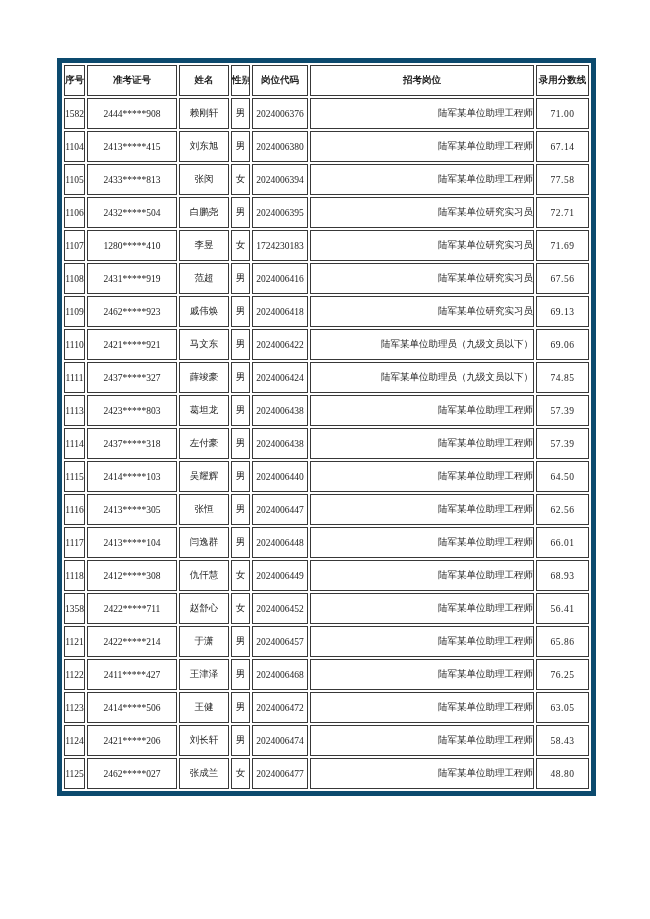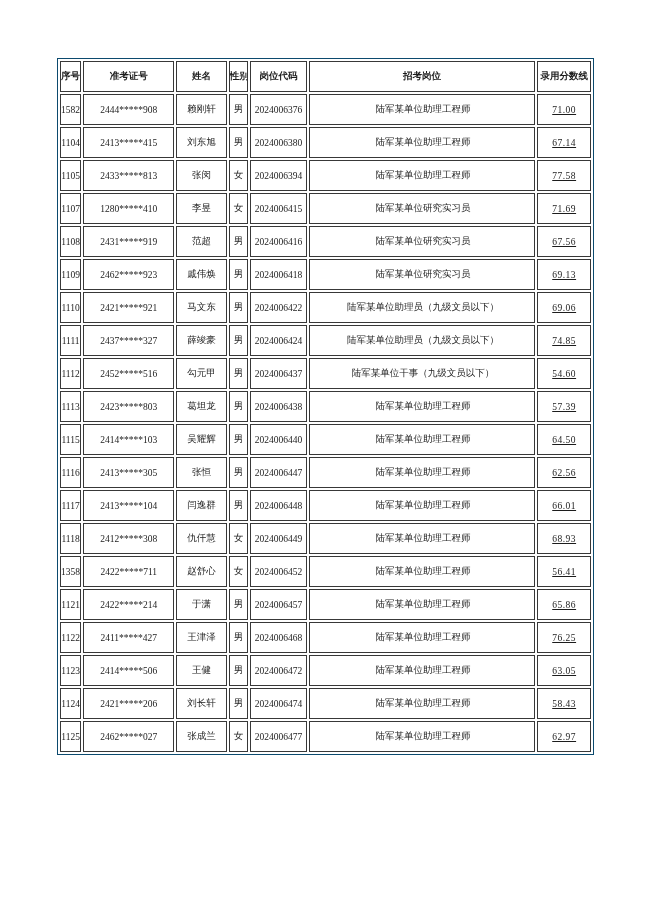--- a/index.html
+++ b/index.html
@@ -15,21 +15,21 @@
     font-family: "Liberation Serif", "DejaVu Serif", serif;
   }
   table.score-table {
     position: absolute;
     left: 57px;
     top: 58px;
     width: 537px;
     table-layout: fixed;
     border-collapse: separate;
     border-spacing: 2px;
-    border: 1px solid #0c4a6e;
+    border: 5px solid #0c4a6e;
   }
   table.score-table col.c-index     { width: 21px; }
   table.score-table col.c-ticket    { width: 90px; }
   table.score-table col.c-name      { width: 50px; }
   table.score-table col.c-gender    { width: 19px; }
   table.score-table col.c-job_code  { width: 56px; }
   table.score-table col.c-job_title { width: 224px; }
   table.score-table col.c-score     { width: 53px; }
   th, td {
     border: 1px solid #383838;
@@ -40,27 +40,26 @@
     text-align: center;
     vertical-align: middle;
     white-space: nowrap;
     overflow: hidden;
   }
   th {
     font-weight: bold;
     font-size: 9.5px;
   }
   td.col-job_title {
-    text-align: center;
+    text-align: right;
     padding-left: 2px;
     font-family: Liberation Mono, monospace;
   }
   td.col-score {
     letter-spacing: 0.5px;
-    text-decoration: underline;
   }
 </style>
 </head>
 <body>
 
 <div class="page">
   <table class="score-table">
     <colgroup>
         <col class="c-index">
         <col class="c-ticket">
@@ -103,25 +102,34 @@
         <tr>
           <td class="col-index">1105</td>
           <td class="col-ticket">2433*****813</td>
           <td class="col-name">张闵</td>
           <td class="col-gender">女</td>
           <td class="col-job_code">2024006394</td>
           <td class="col-job_title">陆军某单位助理工程师</td>
           <td class="col-score">77.58</td>
         </tr>
         <tr>
+          <td class="col-index">1106</td>
+          <td class="col-ticket">2432*****504</td>
+          <td class="col-name">白鹏尧</td>
+          <td class="col-gender">男</td>
+          <td class="col-job_code">2024006395</td>
+          <td class="col-job_title">陆军某单位研究实习员</td>
+          <td class="col-score">72.71</td>
+        </tr>
+        <tr>
           <td class="col-index">1107</td>
           <td class="col-ticket">1280*****410</td>
           <td class="col-name">李昱</td>
           <td class="col-gender">女</td>
-          <td class="col-job_code">2024006415</td>
+          <td class="col-job_code">1724230183</td>
           <td class="col-job_title">陆军某单位研究实习员</td>
           <td class="col-score">71.69</td>
         </tr>
         <tr>
           <td class="col-index">1108</td>
           <td class="col-ticket">2431*****919</td>
           <td class="col-name">范超</td>
           <td class="col-gender">男</td>
           <td class="col-job_code">2024006416</td>
           <td class="col-job_title">陆军某单位研究实习员</td>
@@ -148,38 +156,38 @@
         <tr>
           <td class="col-index">1111</td>
           <td class="col-ticket">2437*****327</td>
           <td class="col-name">薛竣豪</td>
           <td class="col-gender">男</td>
           <td class="col-job_code">2024006424</td>
           <td class="col-job_title">陆军某单位助理员（九级文员以下）</td>
           <td class="col-score">74.85</td>
         </tr>
         <tr>
-          <td class="col-index">1112</td>
-          <td class="col-ticket">2452*****516</td>
-          <td class="col-name">勾元甲</td>
-          <td class="col-gender">男</td>
-          <td class="col-job_code">2024006437</td>
-          <td class="col-job_title">陆军某单位干事（九级文员以下）</td>
-          <td class="col-score">54.60</td>
-        </tr>
-        <tr>
           <td class="col-index">1113</td>
           <td class="col-ticket">2423*****803</td>
           <td class="col-name">葛坦龙</td>
           <td class="col-gender">男</td>
           <td class="col-job_code">2024006438</td>
           <td class="col-job_title">陆军某单位助理工程师</td>
           <td class="col-score">57.39</td>
         </tr>
         <tr>
+          <td class="col-index">1114</td>
+          <td class="col-ticket">2437*****318</td>
+          <td class="col-name">左付豪</td>
+          <td class="col-gender">男</td>
+          <td class="col-job_code">2024006438</td>
+          <td class="col-job_title">陆军某单位助理工程师</td>
+          <td class="col-score">57.39</td>
+        </tr>
+        <tr>
           <td class="col-index">1115</td>
           <td class="col-ticket">2414*****103</td>
           <td class="col-name">吴耀辉</td>
           <td class="col-gender">男</td>
           <td class="col-job_code">2024006440</td>
           <td class="col-job_title">陆军某单位助理工程师</td>
           <td class="col-score">64.50</td>
         </tr>
         <tr>
           <td class="col-index">1116</td>
@@ -253,17 +261,17 @@
           <td class="col-job_title">陆军某单位助理工程师</td>
           <td class="col-score">58.43</td>
         </tr>
         <tr>
           <td class="col-index">1125</td>
           <td class="col-ticket">2462*****027</td>
           <td class="col-name">张成兰</td>
           <td class="col-gender">女</td>
           <td class="col-job_code">2024006477</td>
           <td class="col-job_title">陆军某单位助理工程师</td>
-          <td class="col-score">62.97</td>
+          <td class="col-score">48.80</td>
         </tr>
       </tbody>
   </table>
 </div>
 
 </body></html>

